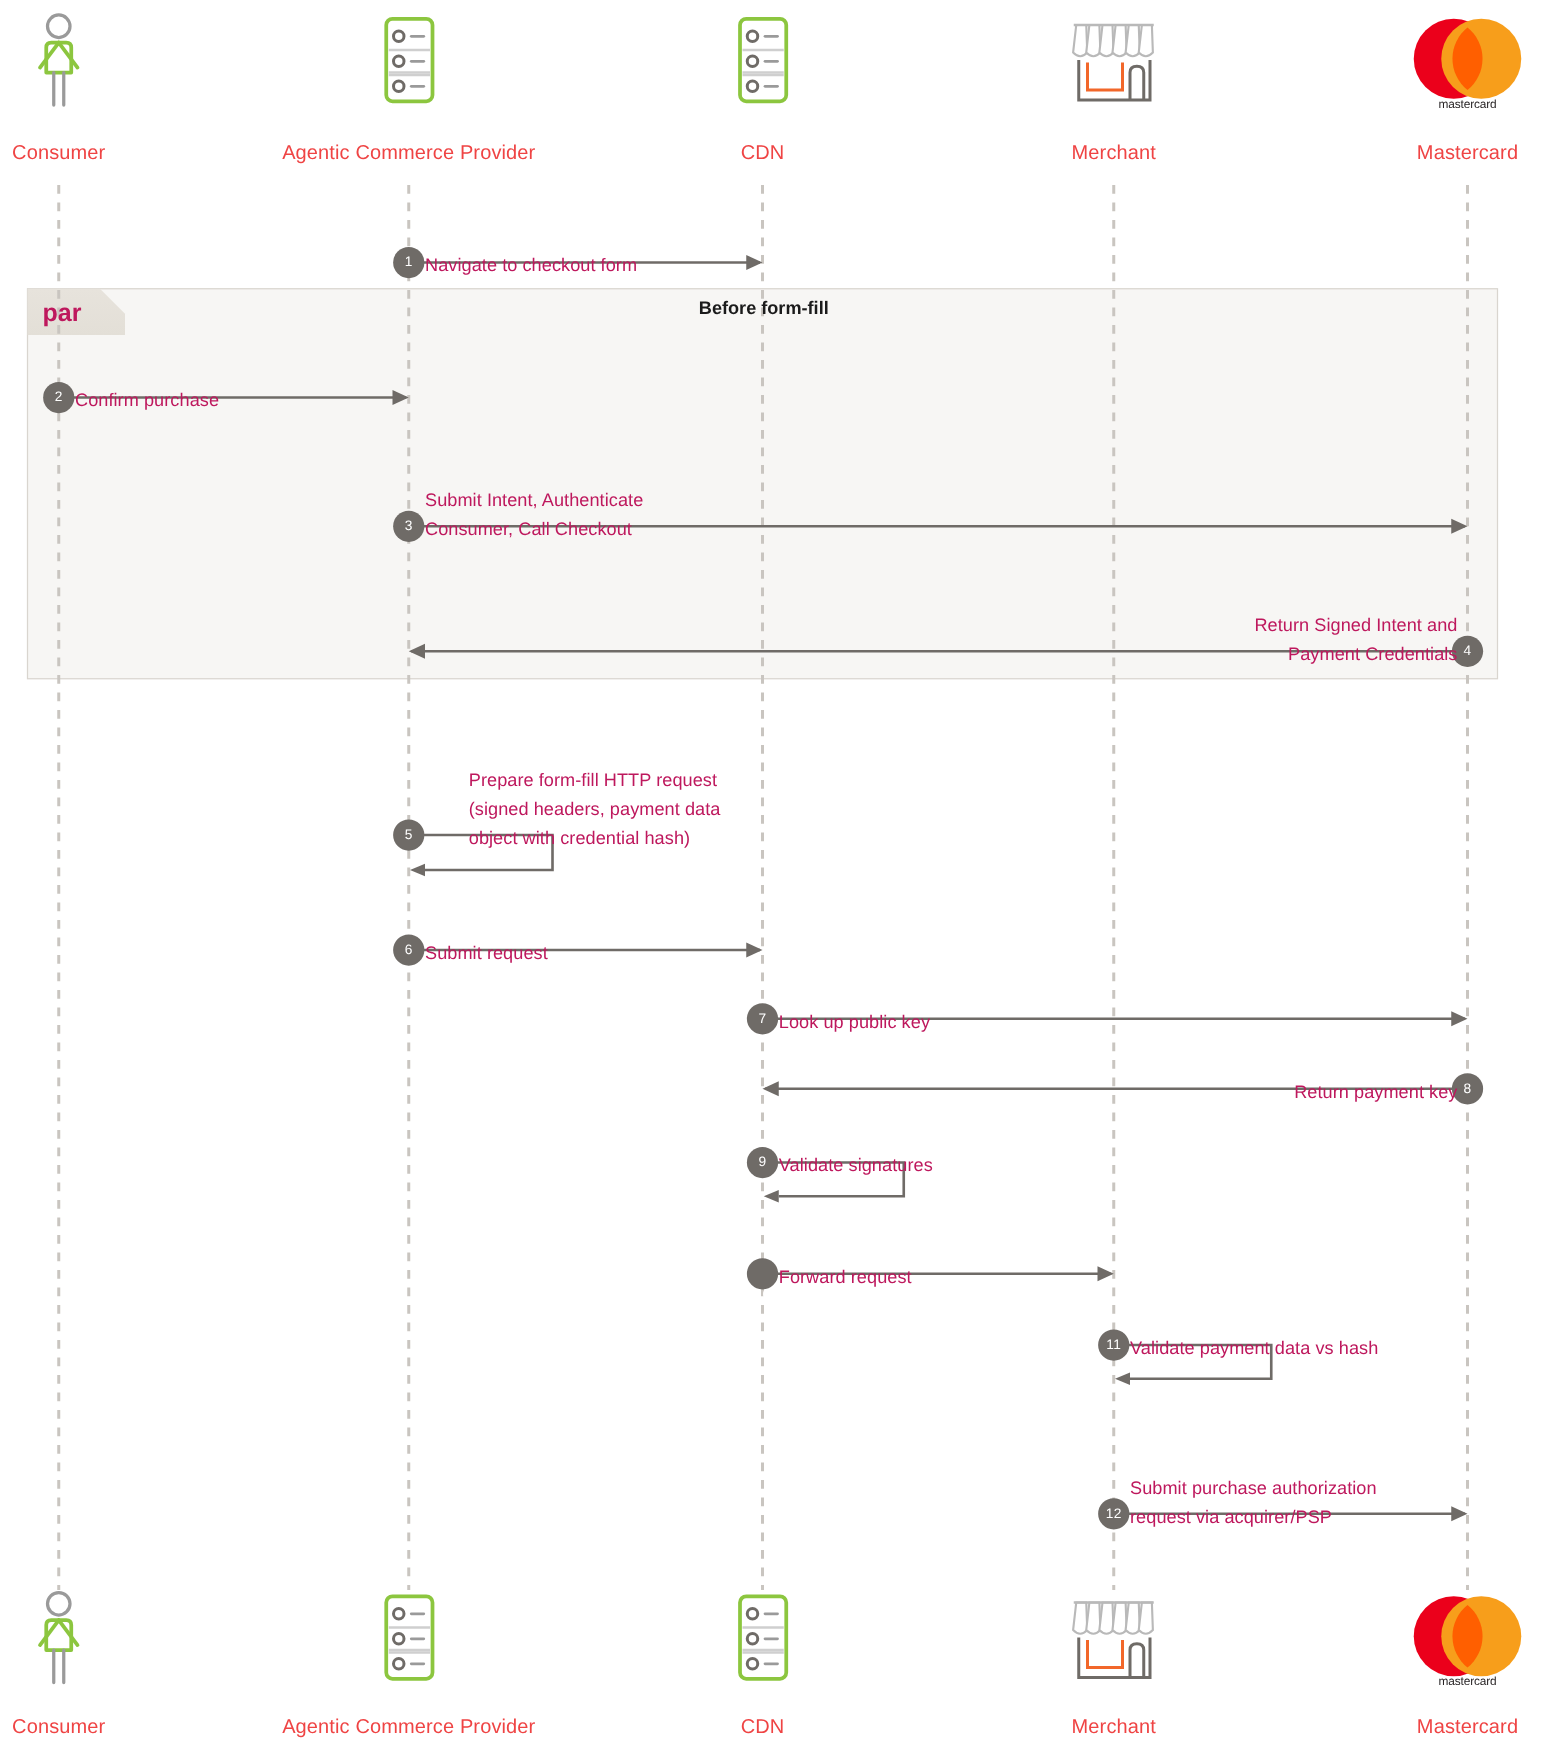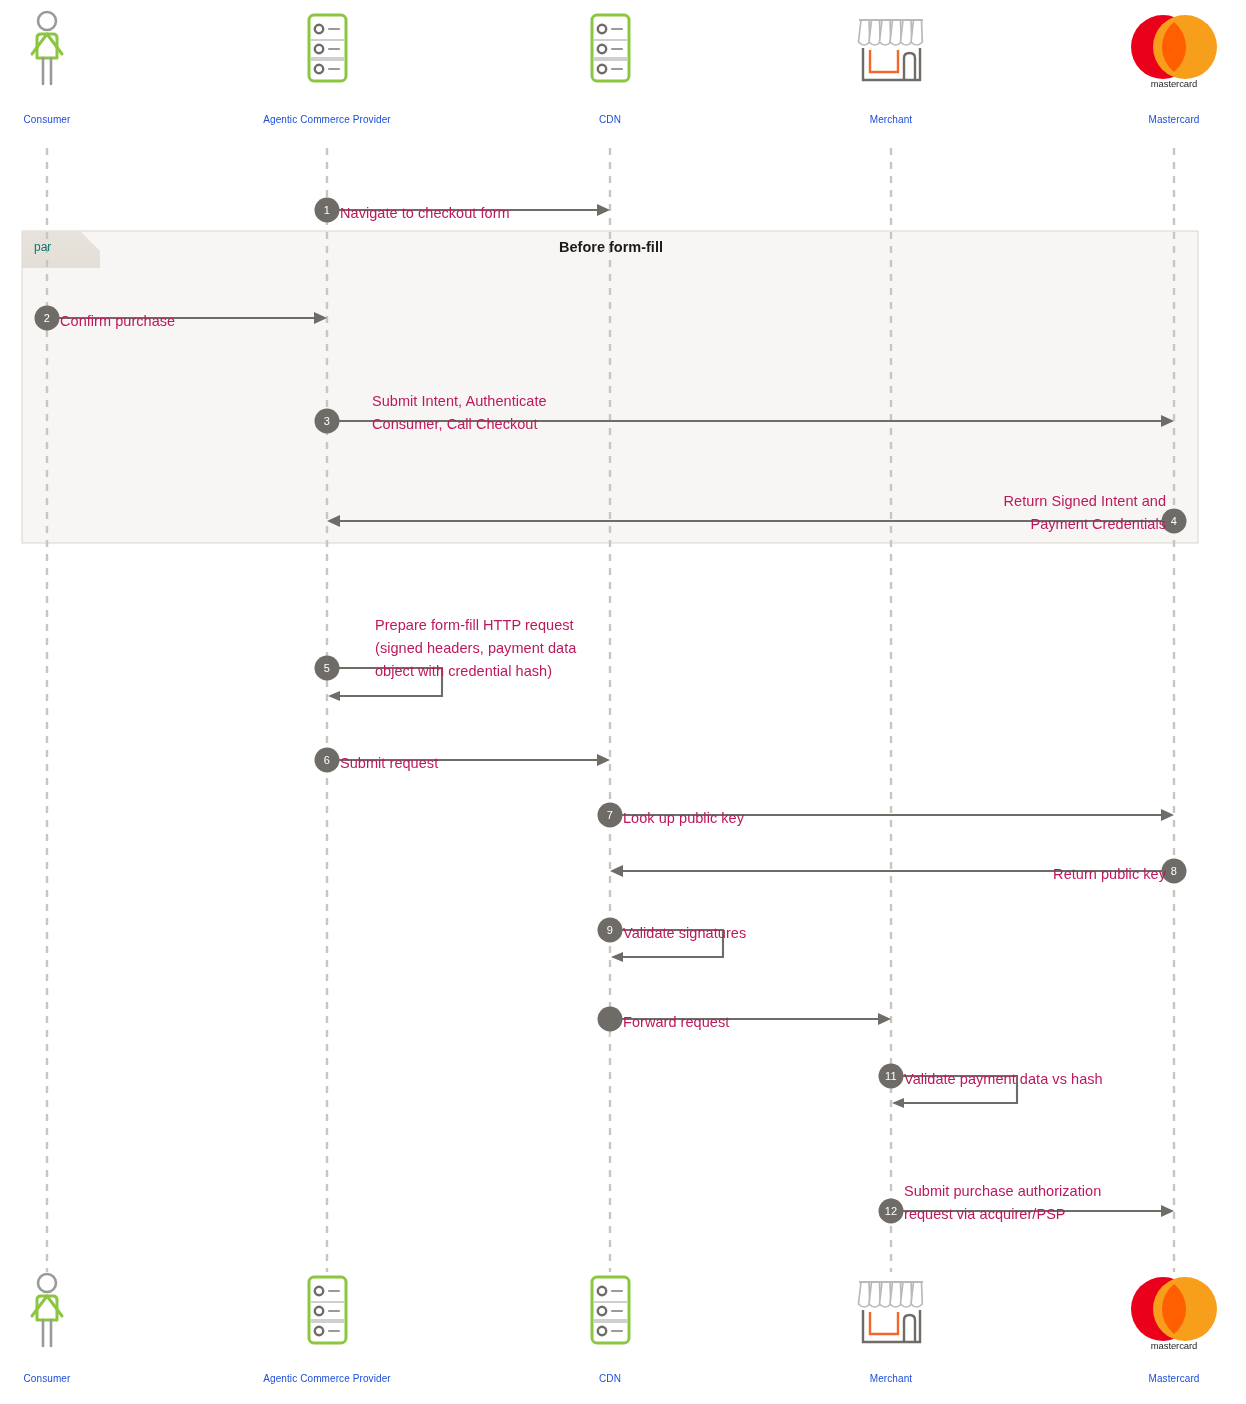--- a/index.html
+++ b/index.html
@@ -9,22 +9,22 @@
     font-family:"Liberation Sans","DejaVu Sans",sans-serif;
     color:#3a3a3a;
     position:relative;
     overflow:hidden;
   }
   #stage{position:absolute;left:0;top:0;width:1246px;height:1404px;}
   #svg-root{position:absolute;left:0;top:0;}
 
   .actor-label{
     position:absolute;
-    font-size:10px;
-    color:#1d4ed8;
+    font-size:16px;
+    color:#ef4444;
     white-space:nowrap;
     transform:translateX(-50%);
     letter-spacing:.1px;
     text-align:center;
   }
   .msg-label{
     position:absolute;
     font-size:14.5px;
     color:#be185d;
     white-space:pre;
@@ -35,23 +35,24 @@
   .frag-title{
     position:absolute;
     font-size:14.5px;
     font-weight:bold;
     color:#1b1b1b;
     transform:translateX(-50%);
     white-space:nowrap;
   }
   .frag-op{
     position:absolute;
-    font-size:12px;
-    color:#0f766e;
-    white-space:nowrap;
+    font-size:20px;
+    color:#be185d;
+    white-space:nowrap;
+    font-weight:bold;
   }
   .badge-num{
     position:absolute;
     font-size:11px;
     color:#ffffff;
     transform:translate(-50%,-50%);
     white-space:nowrap;
     letter-spacing:.2px;
     pointer-events:none;
   }
@@ -243,35 +244,35 @@
       <div class="actor-label" style="left: 610px; top: 114px;">CDN</div>
       <div class="actor-label" style="left: 610px; top: 1373px;">CDN</div>
       <div class="actor-label" style="left: 891px; top: 114px;">Merchant</div>
       <div class="actor-label" style="left: 891px; top: 1373px;">Merchant</div>
       <div class="actor-label" style="left: 1174px; top: 114px;">Mastercard</div>
       <div class="actor-label" style="left: 1174px; top: 1373px;">Mastercard</div>
       <div class="msg-label" style="left: 340px; top: 202px;">Navigate to checkout form</div>
       <div class="badge-num" style="left: 327px; top: 210px;">1</div>
       <div class="msg-label" style="left: 60px; top: 310px;">Confirm purchase</div>
       <div class="badge-num" style="left: 47px; top: 318px;">2</div>
-      <div class="msg-label" style="left: 340px; top: 390px; margin-left: 32px;">Submit Intent, Authenticate
+      <div class="msg-label" style="left: 340px; top: 390px;">Submit Intent, Authenticate
 Consumer, Call Checkout</div>
       <div class="badge-num" style="left: 327px; top: 421px;">3</div>
       <div class="msg-label right" style="left: 1166px; top: 490px; text-align: right;">Return Signed Intent and
 Payment Credentials</div>
       <div class="badge-num" style="left: 1174px; top: 521px;">4</div>
       <div class="msg-label" style="left: 340px; top: 614px; margin-left: 35px;">Prepare form-fill HTTP request
 (signed headers, payment data
 object with credential hash)</div>
       <div class="badge-num" style="left: 327px; top: 668px;">5</div>
       <div class="msg-label" style="left: 340px; top: 752px;">Submit request</div>
       <div class="badge-num" style="left: 327px; top: 760px;">6</div>
       <div class="msg-label" style="left: 623px; top: 807px;">Look up public key</div>
       <div class="badge-num" style="left: 610px; top: 815px;">7</div>
-      <div class="msg-label right" style="left: 1166px; top: 863px; text-align: right;">Return public key</div>
+      <div class="msg-label right" style="left: 1166px; top: 863px; text-align: right;">Return payment key</div>
       <div class="badge-num" style="left: 1174px; top: 871px;">8</div>
       <div class="msg-label" style="left: 623px; top: 922px;">Validate signatures</div>
       <div class="badge-num" style="left: 610px; top: 930px;">9</div>
       <div class="msg-label" style="left: 623px; top: 1011px;">Forward request</div>
       <div class="badge-num" style="left: 610px; top: 1019px; margin-top: 17px;">10</div>
       <div class="msg-label" style="left: 904px; top: 1068px;">Validate payment data vs hash</div>
       <div class="badge-num" style="left: 891px; top: 1076px;">11</div>
       <div class="msg-label" style="left: 904px; top: 1180px;">Submit purchase authorization
 request via acquirer/PSP</div>
       <div class="badge-num" style="left: 891px; top: 1211px;">12</div>

